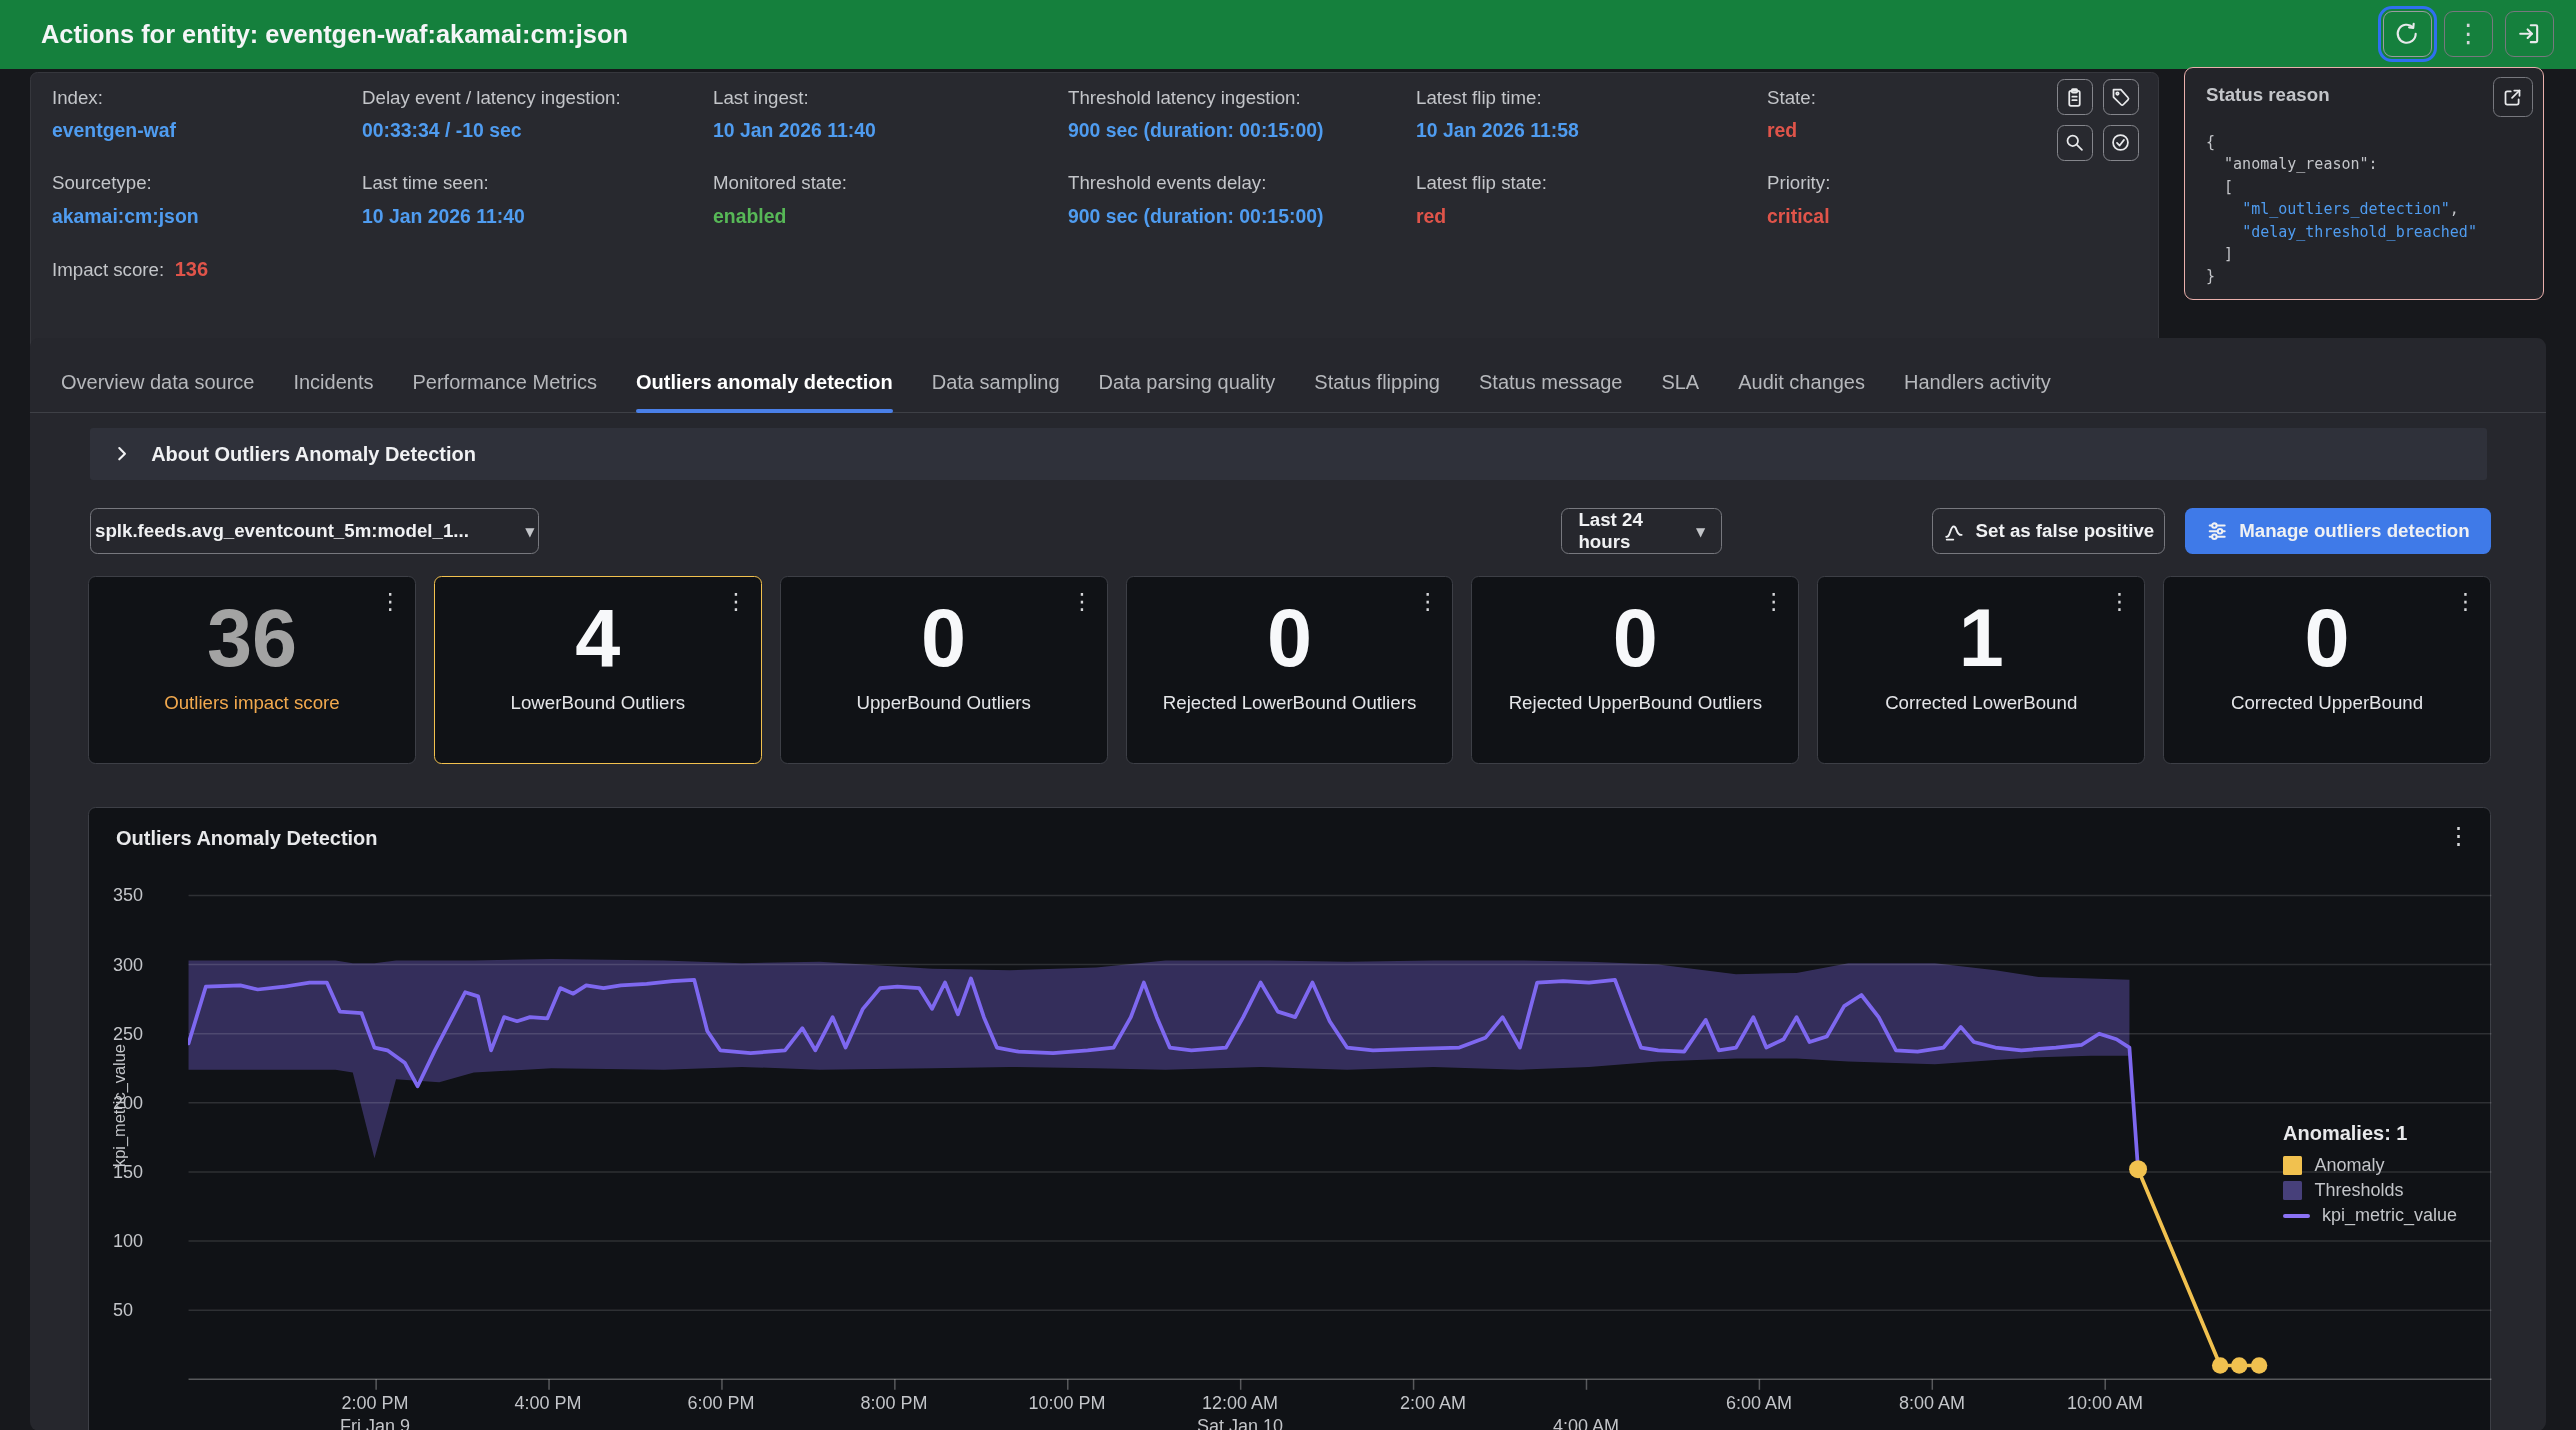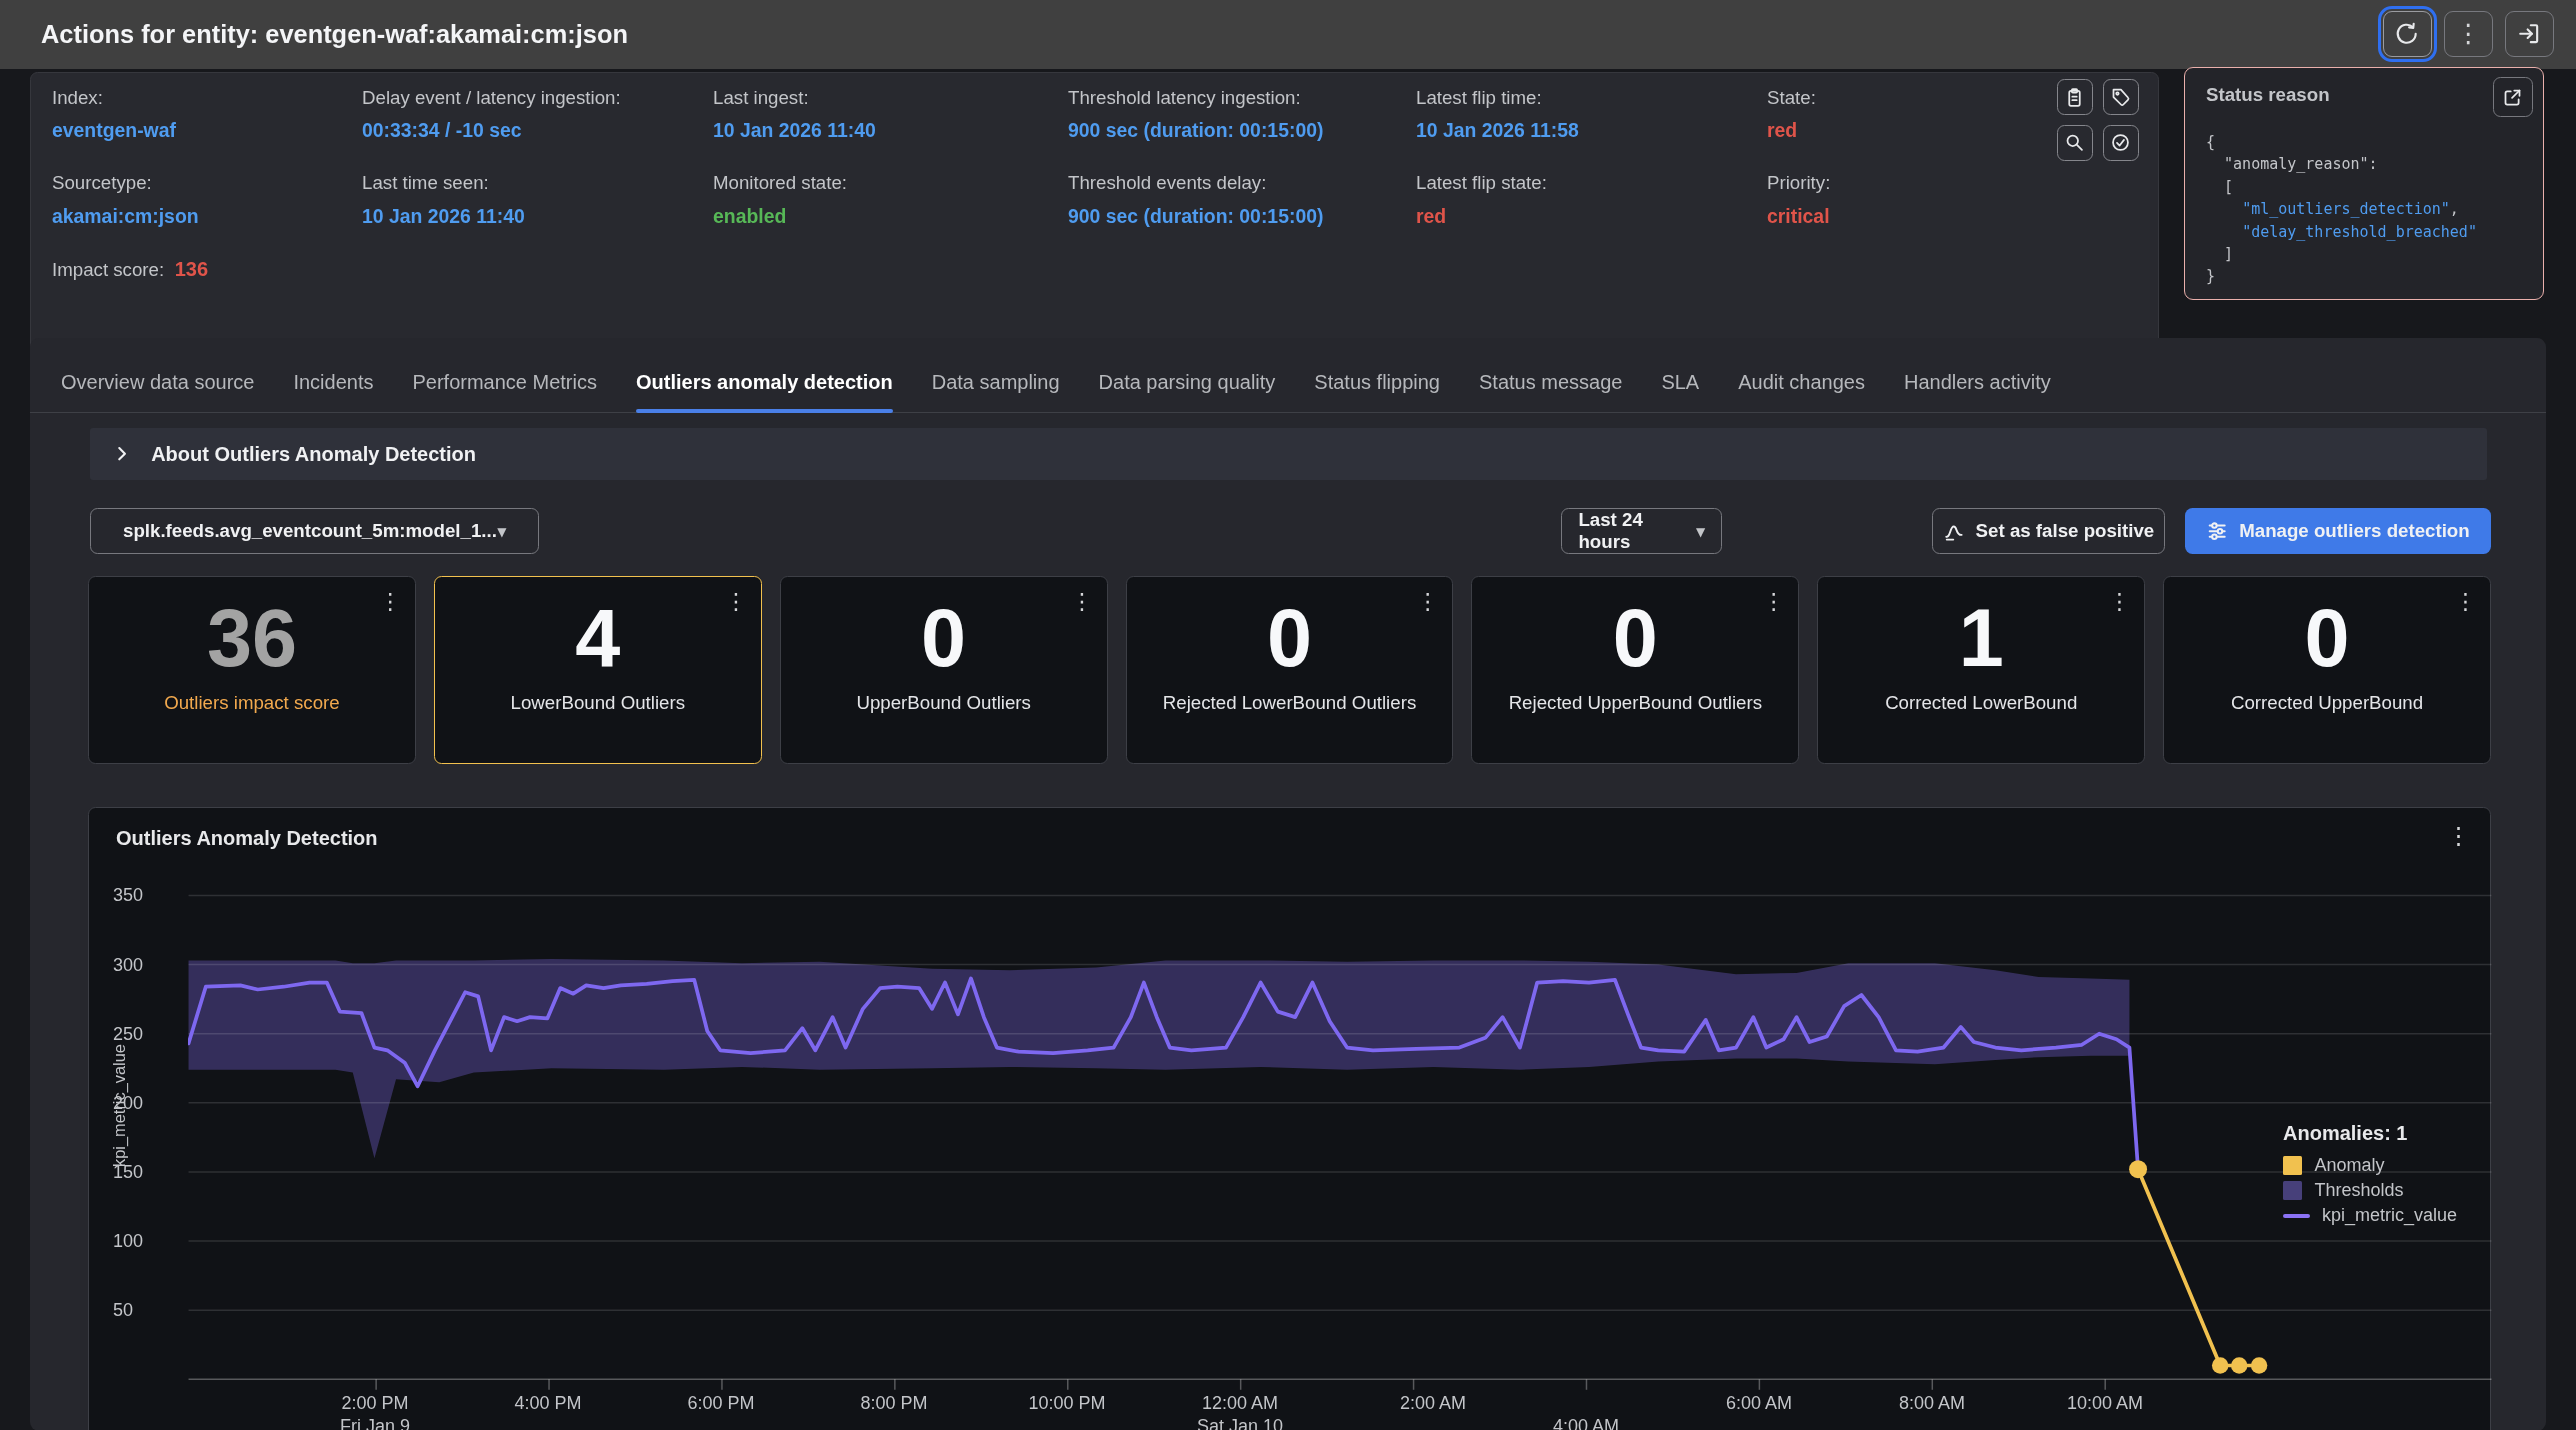--- a/index.html
+++ b/index.html
@@ -1,21 +1,21 @@
 <!DOCTYPE html>
 <html style="font-size:12px"><head>
 <meta charset="utf-8">
 <style>
   * { margin:0; padding:0; box-sizing:border-box; }
   html,body { background:#141518; }
   body { font-family:"Liberation Sans", sans-serif; color:#e8e9eb; }
   #page { position:relative; width:2576px; height:1431px; background:#17181c; overflow:hidden; }
 
   
-  #header { position:absolute; left:0; top:0; width:2576px; height:69px; background:#404040; }
+  #header { position:absolute; left:0; top:0; width:2576px; height:69px; background:#15803d; }
   #header .title { position:absolute; left:41px; top:0; line-height:69px; font-size:25.4px; font-weight:bold; color:#f4f5f7; }
   #header .hbtns { position:absolute; right:22.4px; top:11.2px; display:flex; gap:12px; }
   .hbtn { width:49px; height:46px; border:1.5px solid #77787e; border-radius:9px; background:transparent;
           display:flex; align-items:center; justify-content:center; color:#e8e9eb; }
   .hbtn.focused { outline:3.7px solid #2f6ff0; outline-offset:2.2px; border-color:#9a9ba0; }
   .kebab { font-family:"DejaVu Sans", sans-serif; font-size:25.4px; color:#d6d7da; line-height:1; }
 
   
   #info-card { position:absolute; left:30px; top:72px; width:2129px; height:300px;
                background:#28292f; border:0.7px solid #36373d; border-radius:7.5px; padding:13.5px 21px; }
@@ -52,21 +52,21 @@
   .tab.active::after { content:""; position:absolute; left:0; right:0; bottom:0; height:4.5px; background:#4a80e8; border-radius:2.2px; }
 
   
   #about-row { position:absolute; left:60px; top:90px; width:2397px; height:52px; background:#2f313a; border-radius:3px;
                display:flex; align-items:center; padding-left:22.4px; gap:19.4px; }
   #about-row .lbl { font-size:20px; font-weight:bold; color:#f0f1f3; }
 
   
   .ctl { position:absolute; height:46px; border:1.5px solid #77787e; border-radius:7.5px; background:transparent;
          display:flex; align-items:center; font-size:18.7px; font-weight:bold; color:#f0f1f3; }
-  #model-dd { left:60px; top:170px; width:449px; padding:0 32px; justify-content:space-between; }
+  #model-dd { left:60px; top:170px; width:449px; padding:0 4px; justify-content:space-between; }
   #time-dd { left:1531px; top:170px; width:161px; padding:0 16.4px; justify-content:space-between; }
   .caret { font-size:16.4px; color:#c3c5c9; }
   #fp-btn { left:1902px; top:170px; width:233px; justify-content:center; gap:10.5px; }
   #manage-btn { left:2155px; top:170px; width:306px; justify-content:center; gap:10.5px; background:#3f7ae8; border:none; }
 
   
   #kpi-row { position:absolute; left:58px; top:238px; width:2403px; height:188px; display:flex; gap:18px; }
   .kpi { position:relative; flex:1 1 0; background:#101216; border:1.5px solid #3d3f46; border-radius:7.5px; text-align:center; }
   .kpi .k-kebab { position:absolute; right:13.5px; top:10.5px; font-size:22.4px; color:#d6d7da; }
   .kpi .k-val { margin-top:19.4px; font-size:81px; font-weight:bold; line-height:1.05; color:#f7f8fa; }

